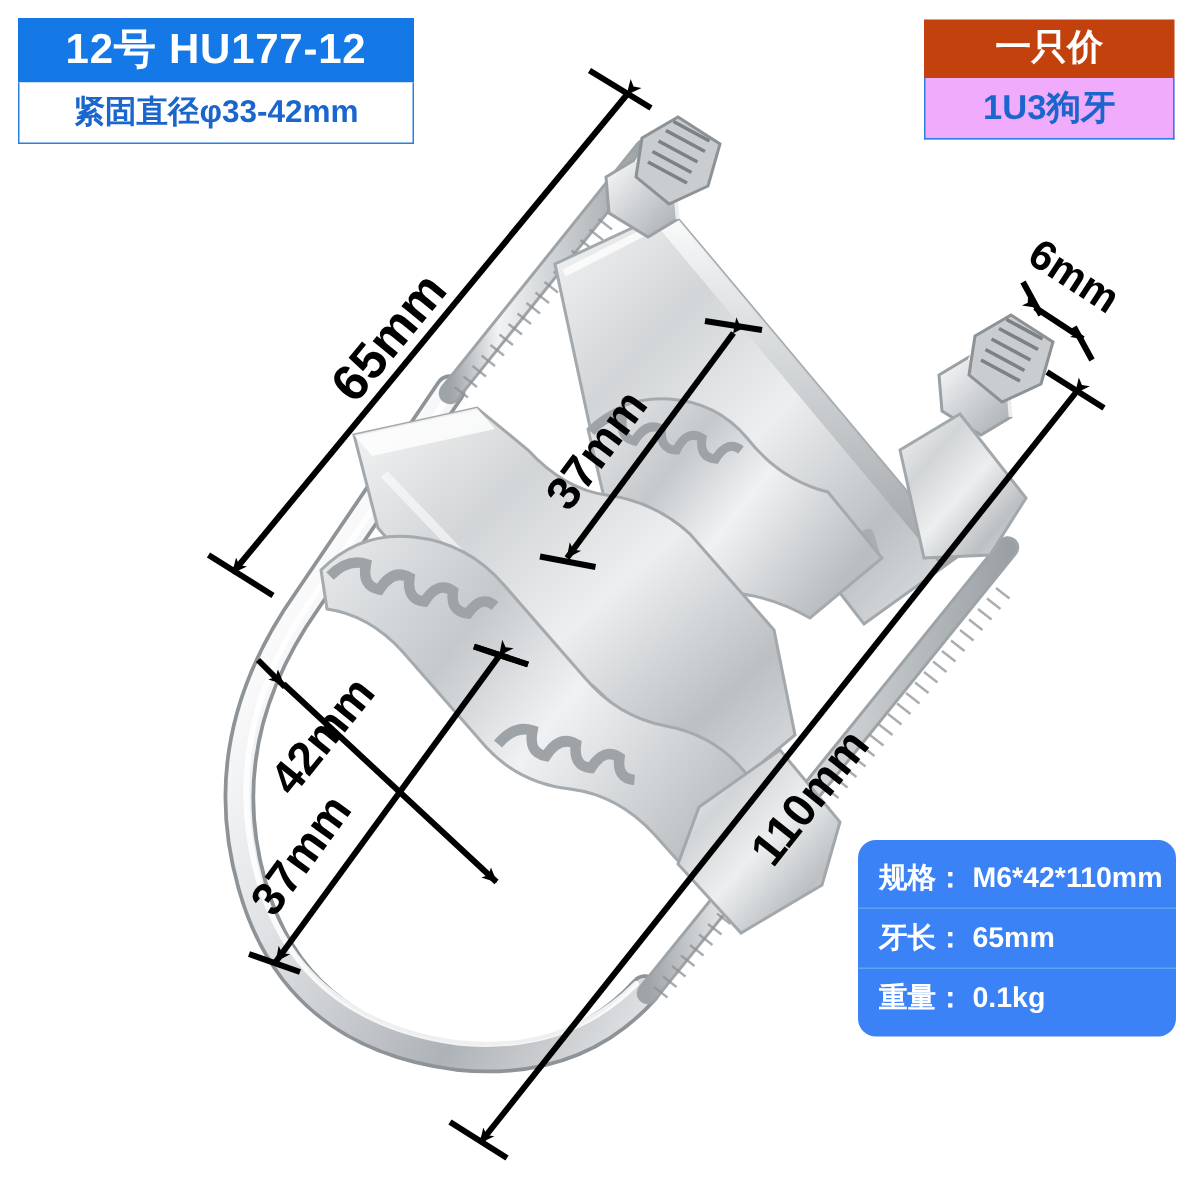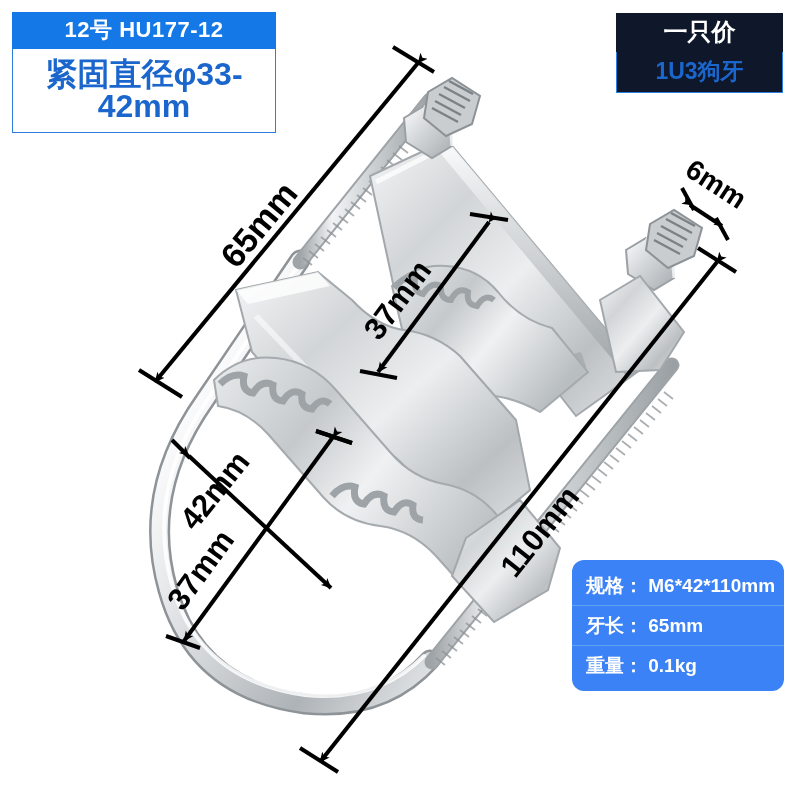--- a/index.html
+++ b/index.html
@@ -22,49 +22,49 @@
     font-weight:700;
     fill:#000;
   }
 
   
   .card-tl{
     position:absolute;left:12px;top:12px;width:264px;
   }
   .card-tl .head{
     background:#1478e6;color:#ffffff;
-    font-size:22px;font-weight:700;
+    font-size:28px;font-weight:700;
     text-align:center;letter-spacing:.5px;
     padding:7px 0 8px 0;
     line-height:1;
   }
   .card-tl .body{
     background:#ffffff;
     border:1.5px solid #2a7fe0;
     border-top:none;
     color:#1a66cc;
-    font-size:32px;font-weight:700;
+    font-size:21px;font-weight:700;
     text-align:center;
     padding:9px 0 10px 0;
     line-height:1;
   }
 
   
   .card-tr{
     position:absolute;left:616px;top:13px;width:167px;
   }
   .card-tr .head{
-    background:#0f172a;color:#ffffff;
+    background:#c2410c;color:#ffffff;
     font-size:24px;font-weight:700;
     text-align:center;
     padding:7px 0 8px 0;
     line-height:1;
   }
   .card-tr .body{
-    background:#0f172a;
+    background:#f0abfc;
     border:1.5px solid #2a7fe0;
     border-top:none;
     color:#1a66cc;
     font-size:23px;font-weight:700;
     text-align:center;
     padding:8px 0 9px 0;
     line-height:1;
   }
 
   

